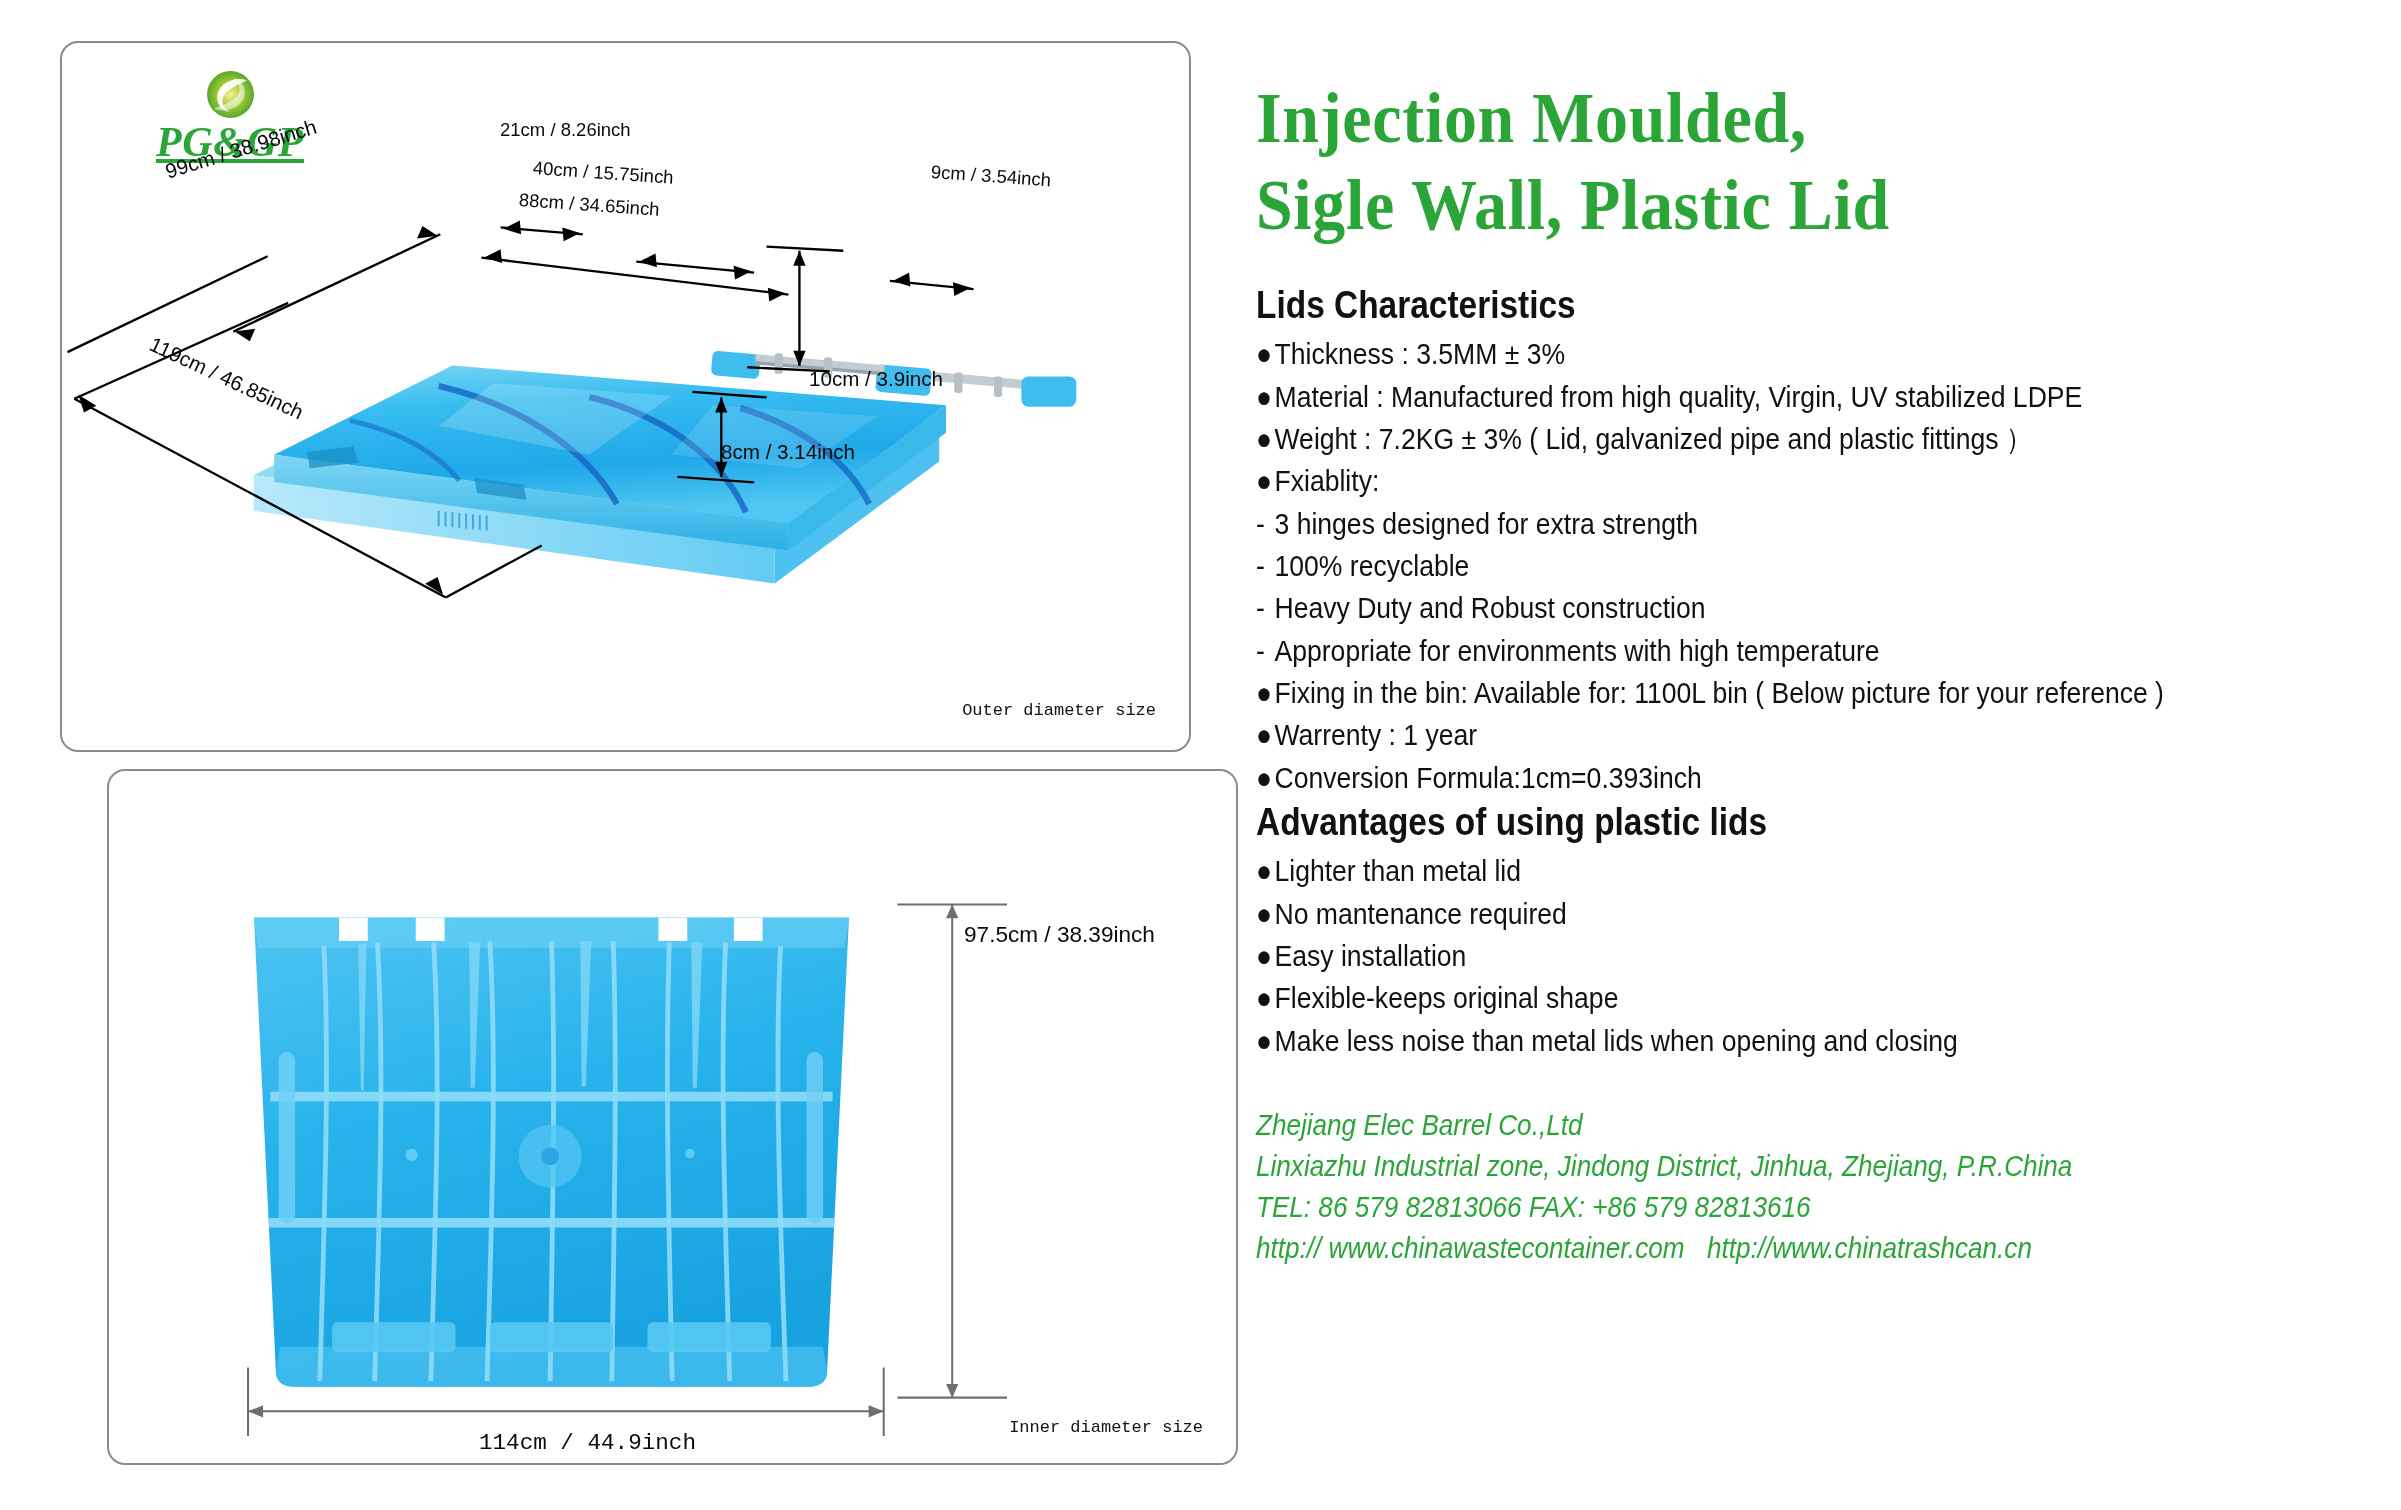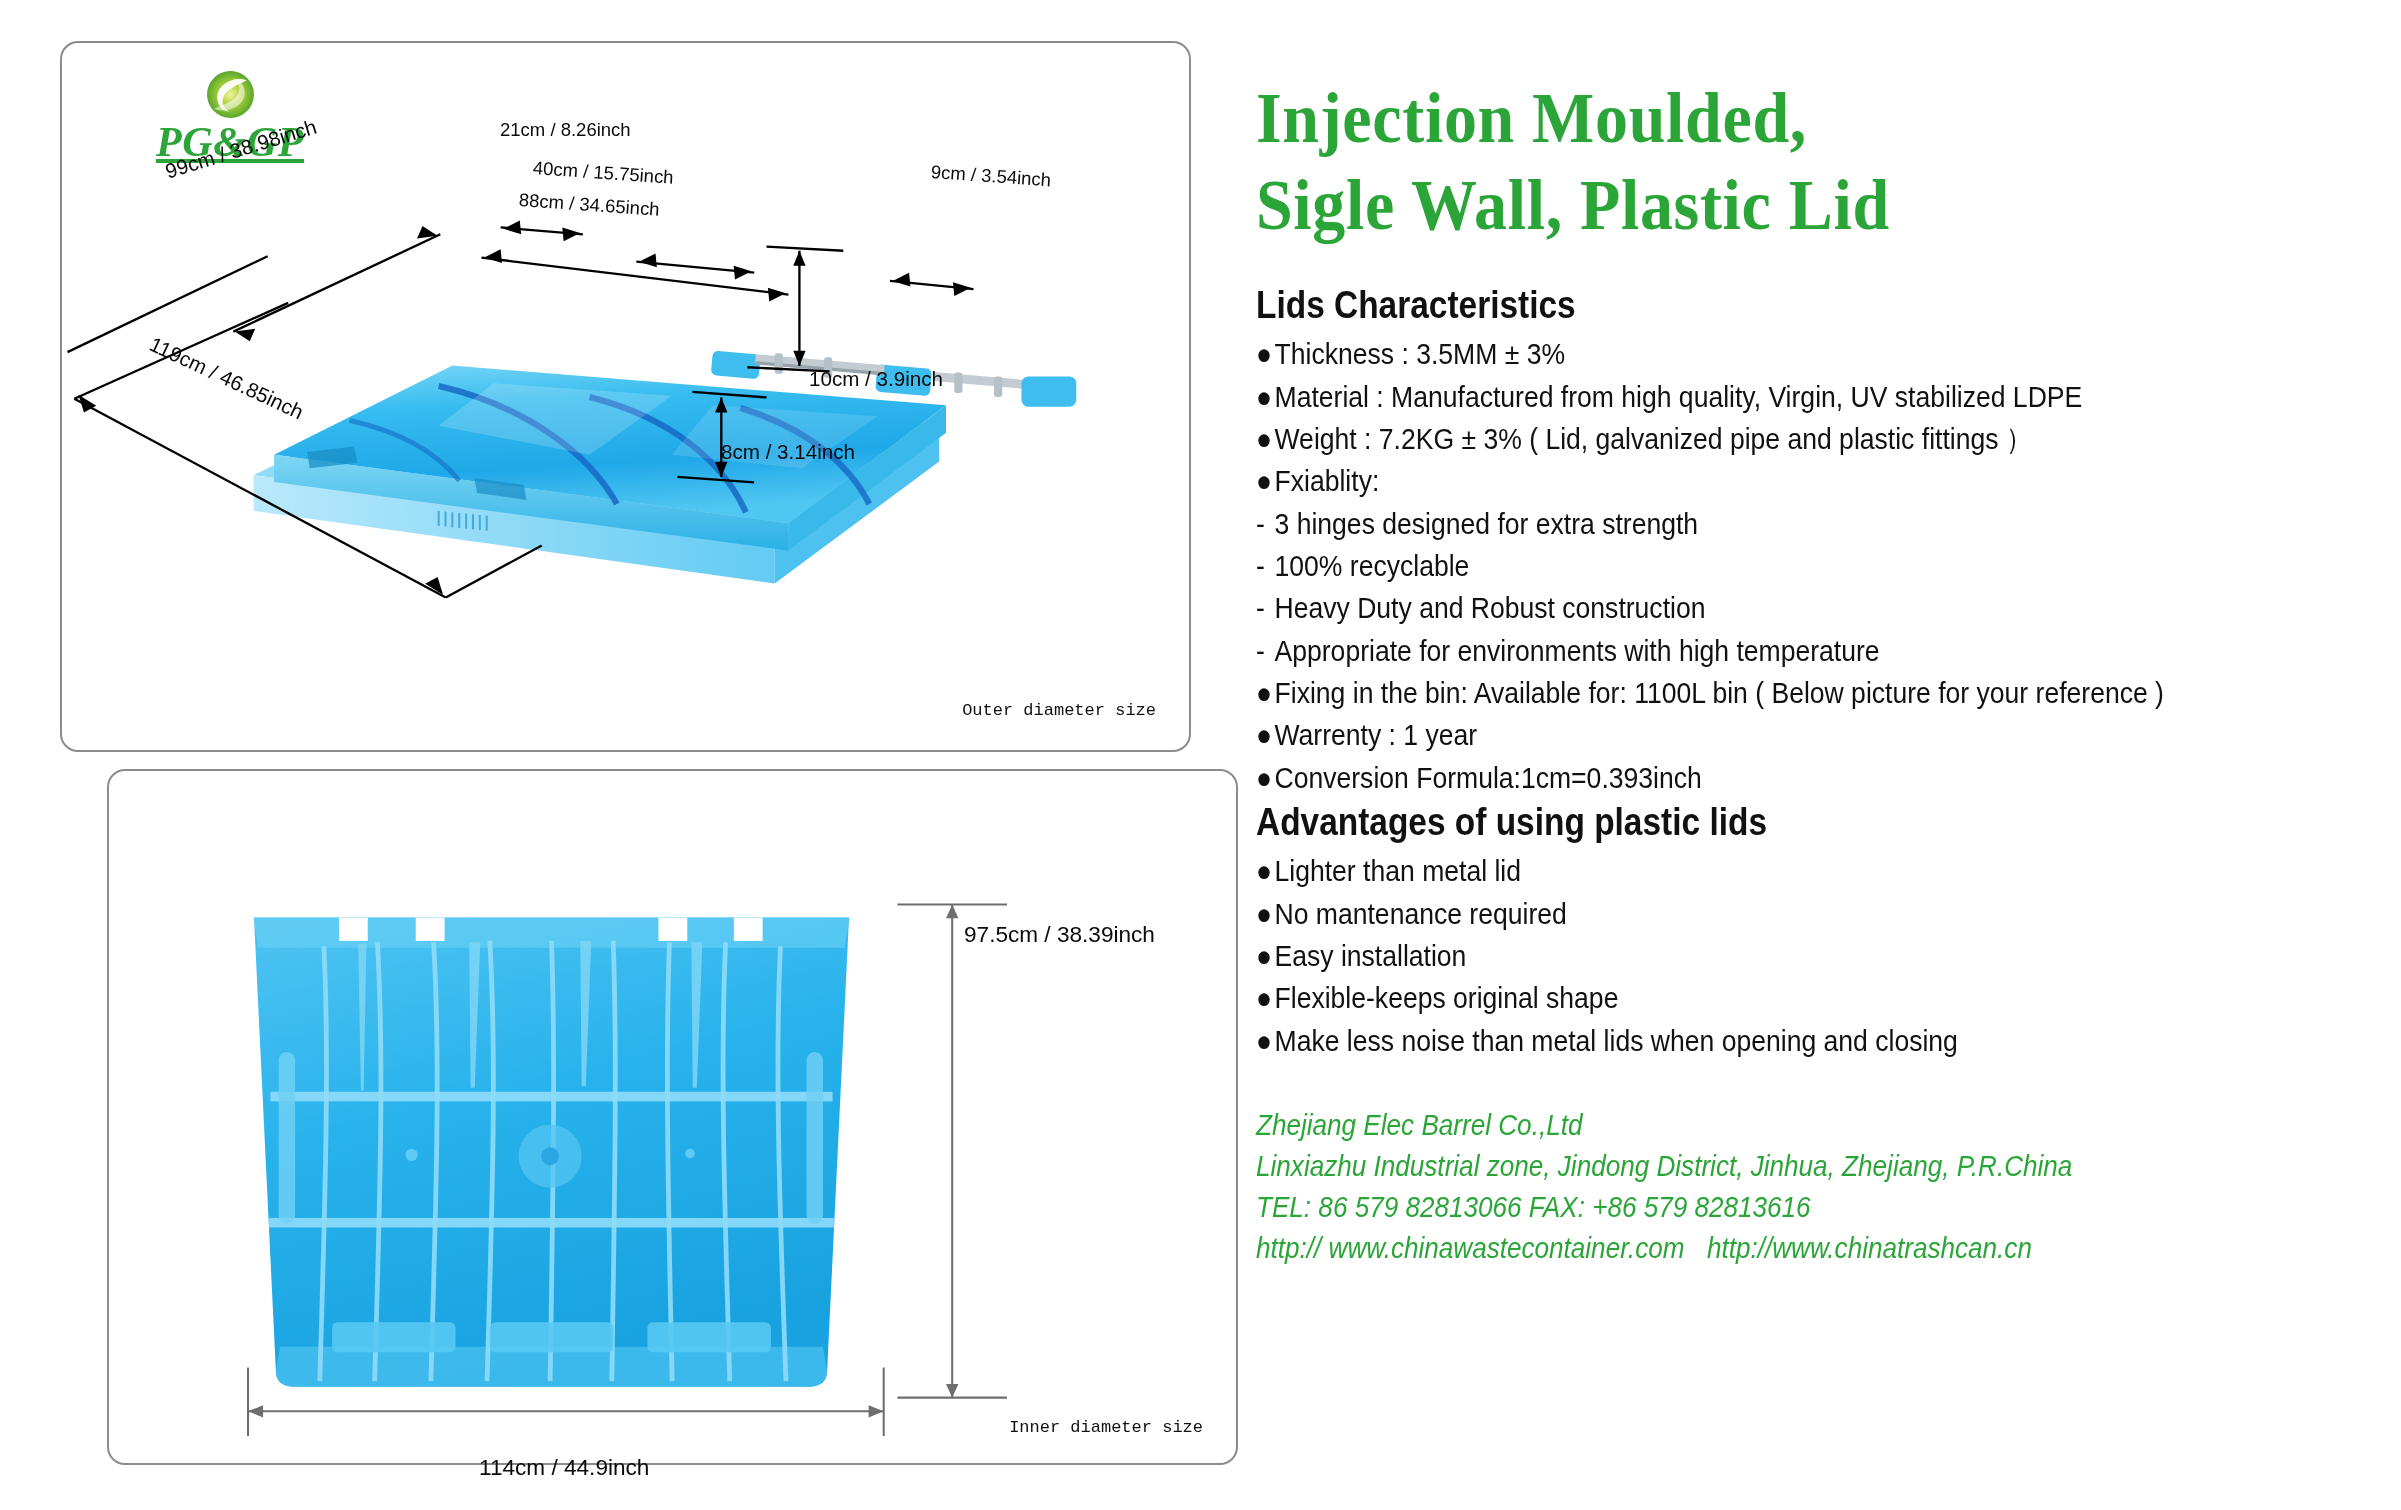--- a/index.html
+++ b/index.html
@@ -325,21 +325,21 @@
 
           <path d="M52 700 L52 800"></path>
           <path d="M980 700 L980 800"></path>
           <path d="M52 764 L980 764"></path>
           <path d="M52 764 l22 -9 l0 18 z" fill="#6e6e6e" stroke="none"></path>
           <path d="M980 764 l-22 -9 l0 18 z" fill="#6e6e6e" stroke="none"></path>
         </g>
       </svg>
 
       <div class="dim" style="left:855px; top:151px; font-size:22.6px;">97.5cm / 38.39inch</div>
-      <div class="dim" style="left:370px; top:684px; font-size:22.6px;">114cm / 44.9inch</div>
+      <div class="dim" style="left:370px; top:659px; font-size:22.6px;font-family:Liberation Mono, monospace;">114cm / 44.9inch</div>
 
       <div class="caption" style="right:33px; bottom:26px;">Inner diameter size</div>
     </div>
   </div>
 
   <div class="right-col">
 
     <div class="title">
       <div>Injection  Moulded,</div>
       <div>Sigle  Wall,  Plastic  Lid</div>

